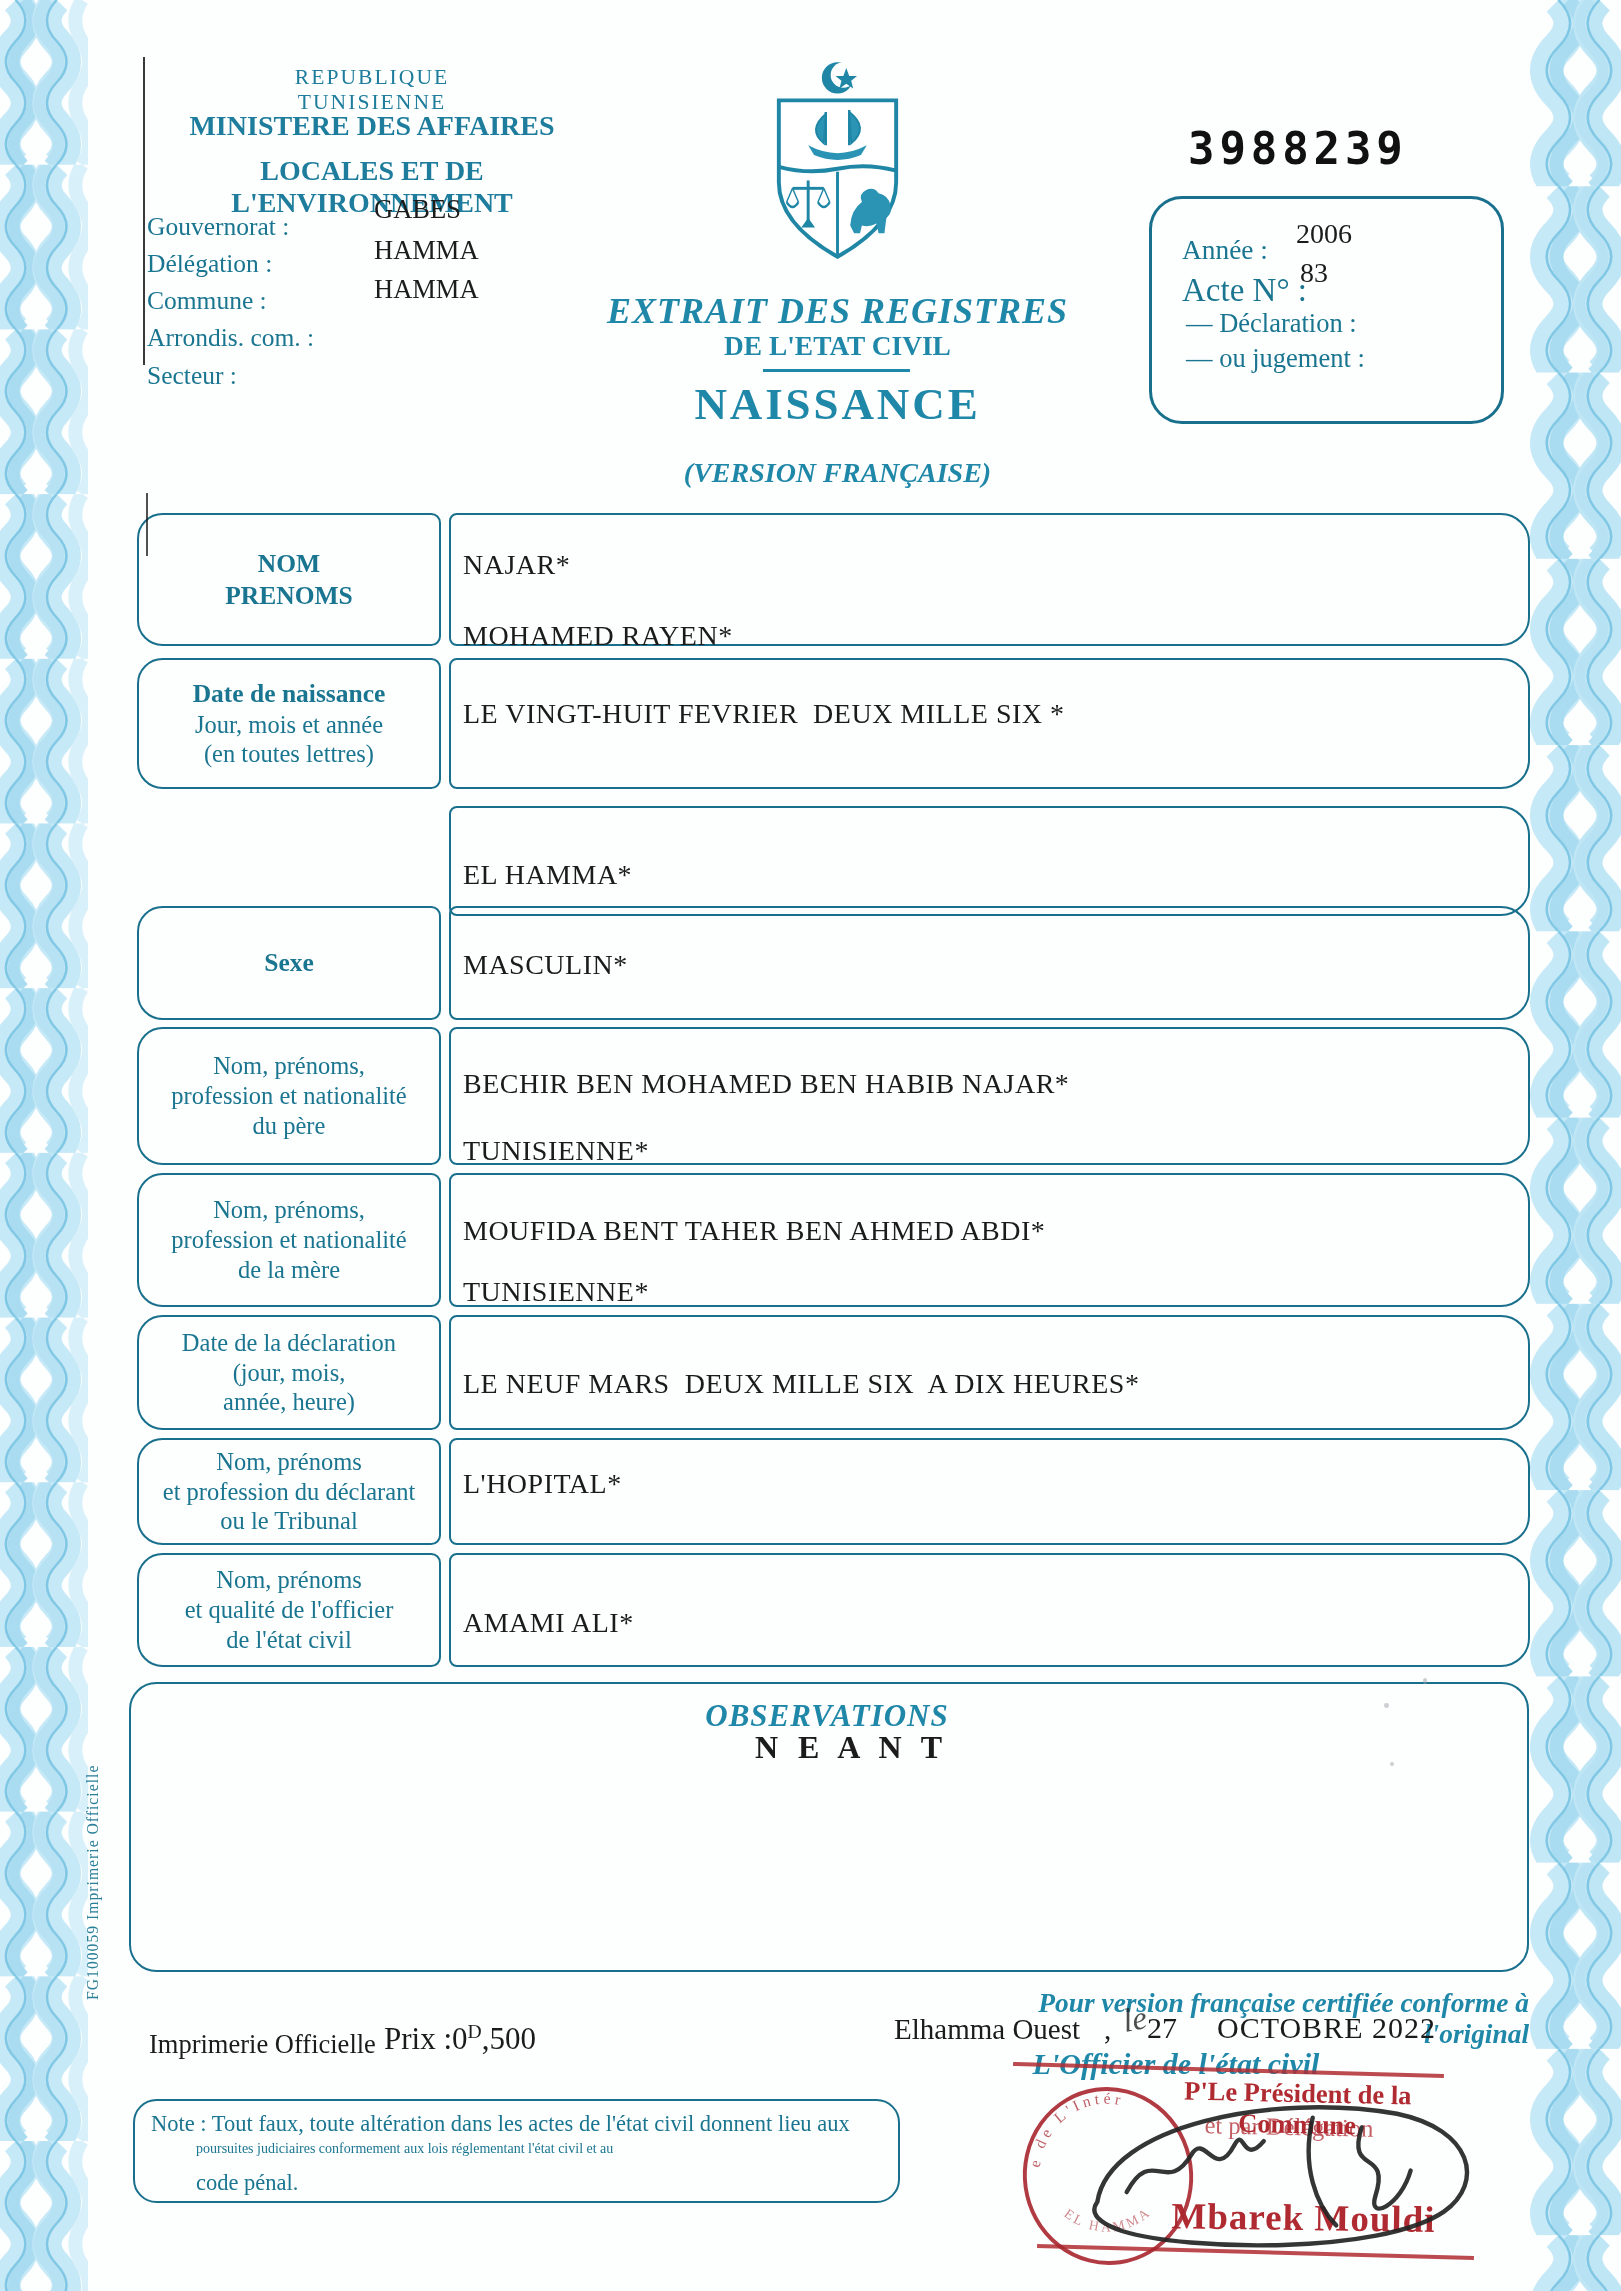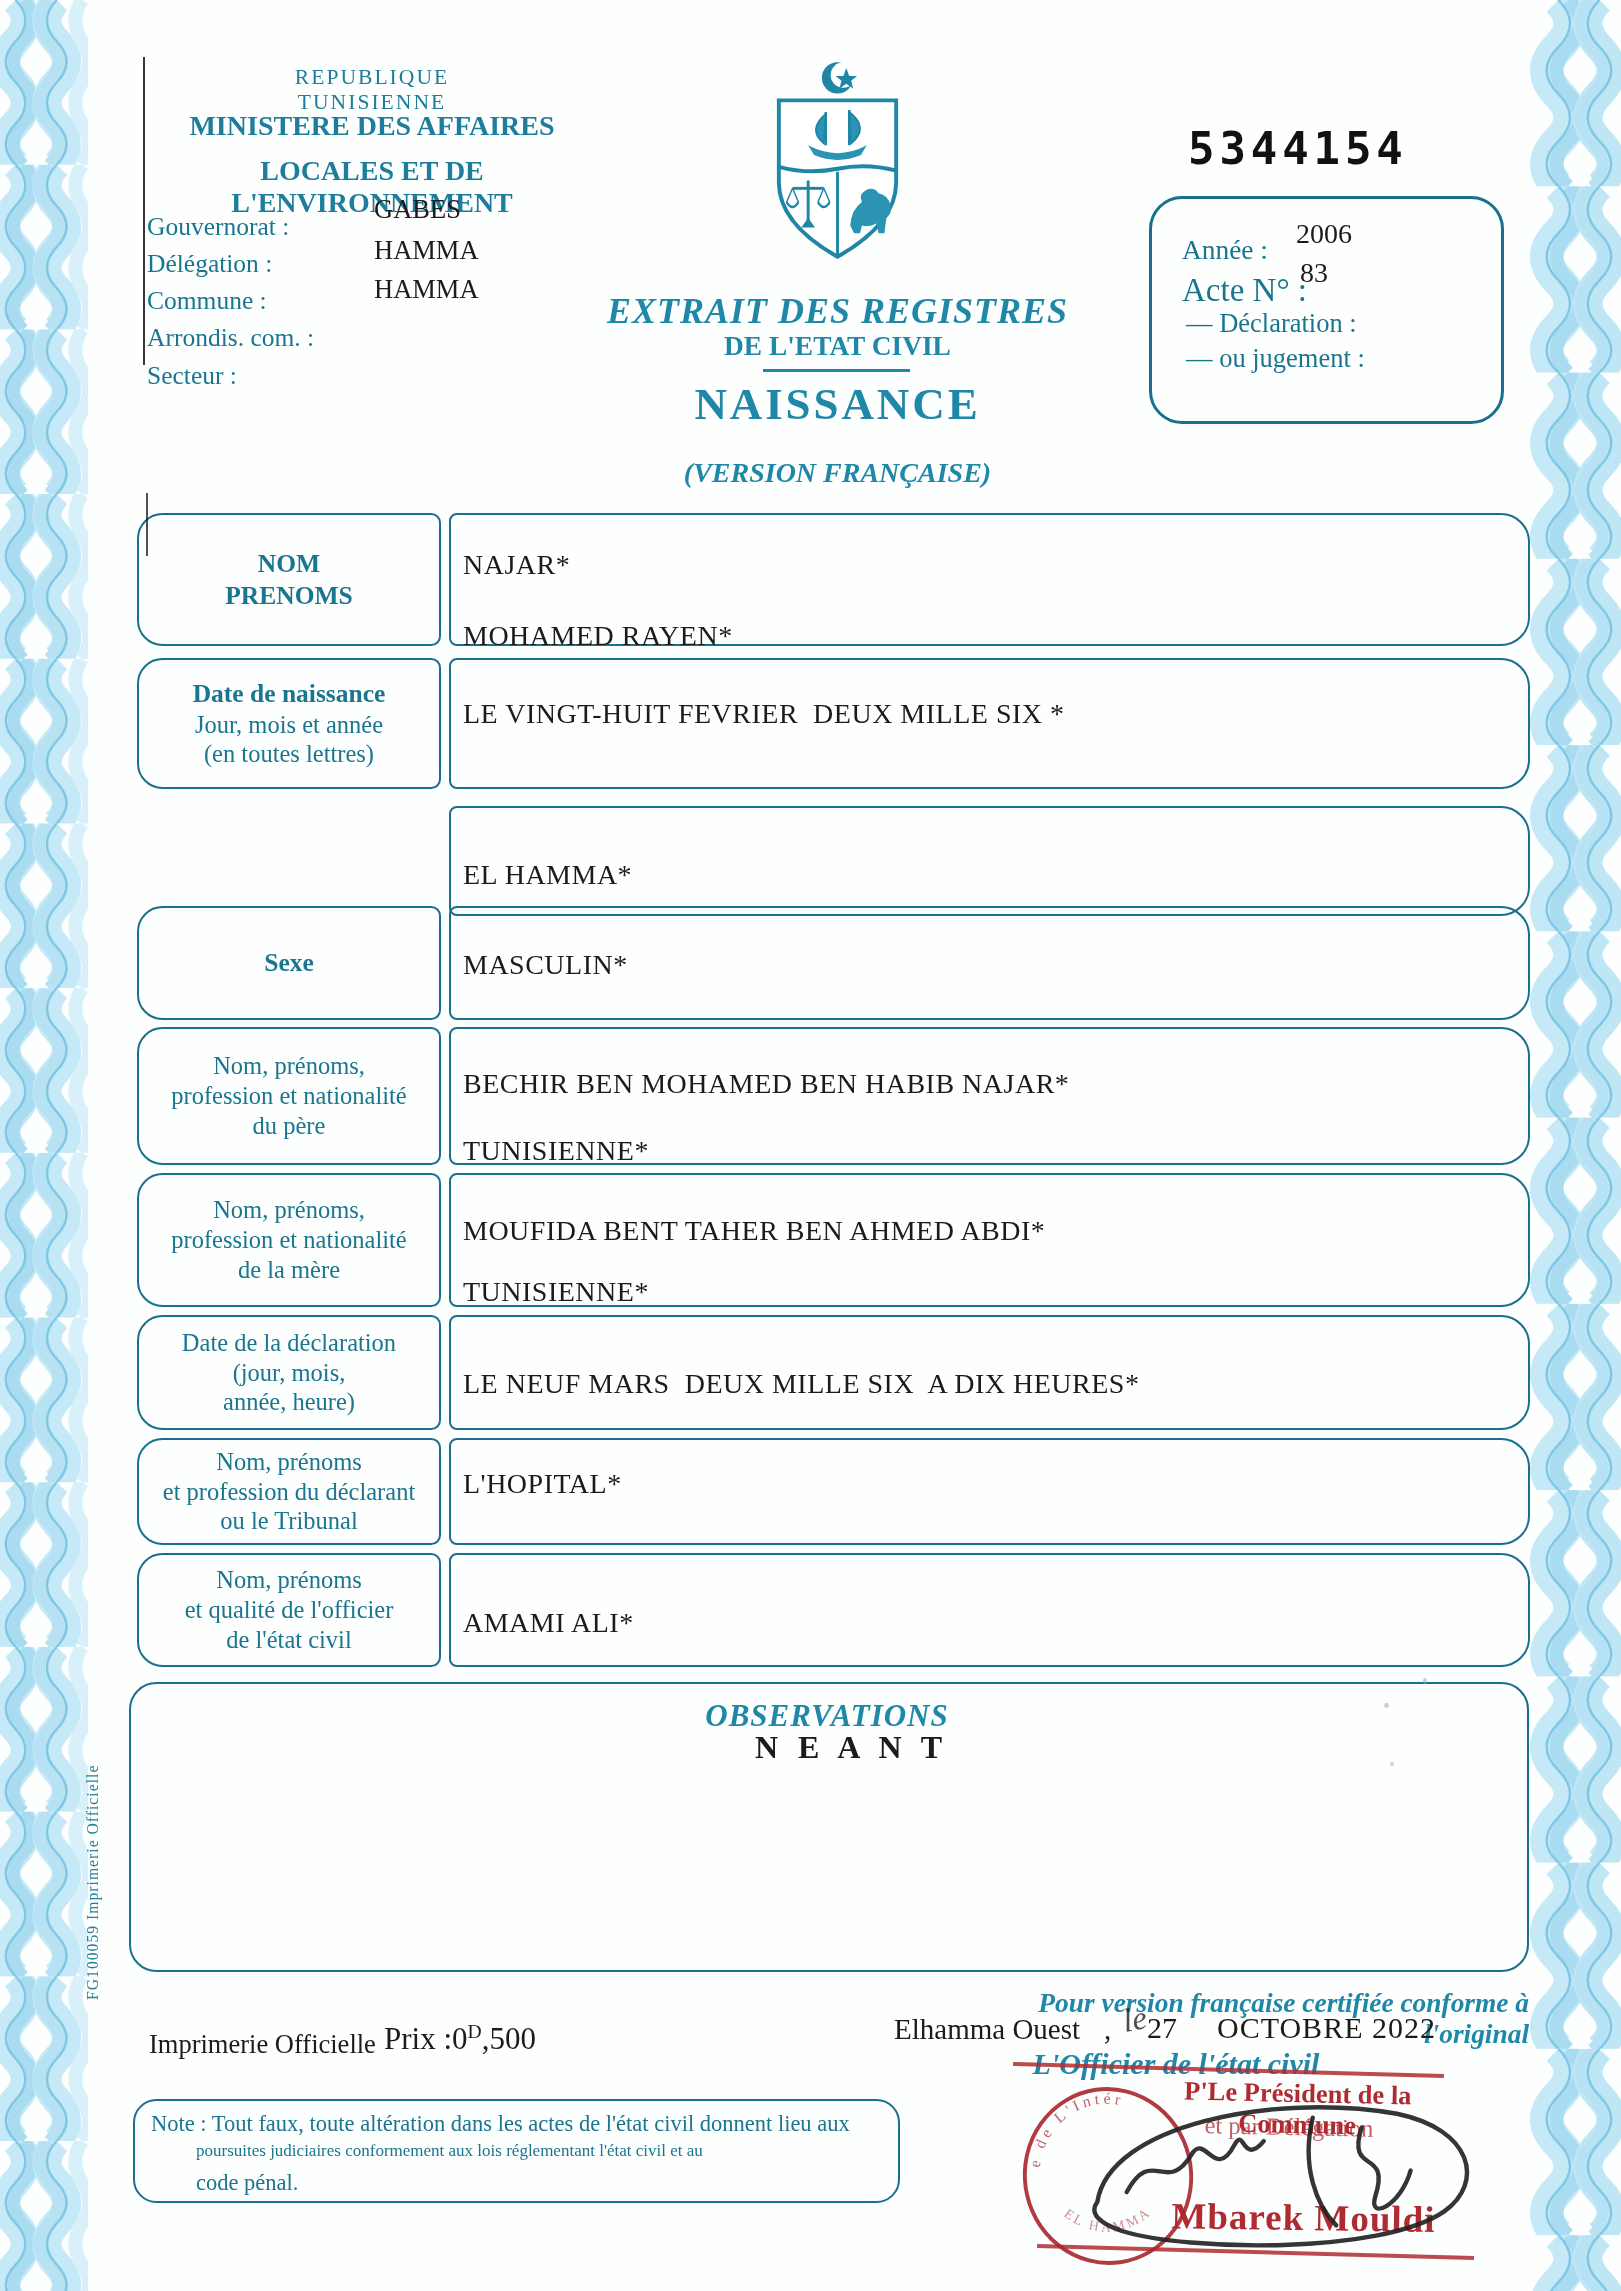--- a/index.html
+++ b/index.html
@@ -95,21 +95,21 @@
       <path d="M37,130 V176" stroke-width="3"></path>
       <path d="M21,138 H53" stroke-width="3"></path>
       <path d="M15,152 Q21,162 27,152 M47,152 Q53,162 59,152" stroke-width="2.5"></path>
       <path d="M21,138 L15,152 M27,152 L21,138 M53,138 L47,152 M59,152 L53,138" stroke-width="1.5"></path>
       <path d="M30,178 H44 L37,168 Z" fill="#1f86a6" stroke="none"></path>
 
       <path d="M80,176 q1,-16 12,-24 q-4,-8 4,-12 q8,-4 13,3 q10,2 12,12 q2,9 -4,13 l-2,16 h-6 l-2,-10 q-8,4 -15,2 l-2,8 h-6 z" fill="#2b93b4" stroke="none"></path>
     </g>
   </svg>
 
-  <div class="ser">5344154</div>
+  <div class="ser">3988239</div>
 
   <div class="abs" style="left:1149px;top:196px;width:349px;height:222px;border:3.4px solid #19708c;border-radius:33px;z-index:3;"></div>
   <div class="abs teal" style="left:1182px;top:235px;font-size:27.4px;z-index:4;">Année :</div>
   <div class="abs" style="left:1296px;top:218px;font-size:28px;color:#1b1b1b;z-index:4;">2006</div>
   <div class="abs teal" style="left:1182px;top:272px;font-size:33px;z-index:4;">Acte N° :</div>
   <div class="abs" style="left:1300px;top:257px;font-size:28px;color:#1b1b1b;z-index:4;">83</div>
   <div class="abs teal" style="left:1186px;top:308px;font-size:26.5px;z-index:4;">— Déclaration :</div>
   <div class="abs teal" style="left:1186px;top:343px;font-size:26.5px;z-index:4;">— ou jugement :</div>
 
   <div class="abs" style="left:568px;top:290px;width:539px;text-align:center;font-size:36px;font-weight:bold;color:#1f87a8;letter-spacing:1px;font-style:italic;">EXTRAIT DES REGISTRES</div>
@@ -204,21 +204,21 @@
   <div class="abs" style="left:894px;top:2013px;font-size:29px;color:#1b1b1b;">Elhamma Ouest</div>
   <div class="abs" style="left:1104px;top:2013px;font-size:29px;color:#1b1b1b;">,</div>
   <div class="hand" style="left:1123px;top:2001px;">le</div>
   <div class="abs" style="left:1147px;top:2011px;font-size:30px;color:#1b1b1b;">27</div>
   <div class="abs" style="left:1217px;top:2011px;font-size:30px;color:#1b1b1b;letter-spacing:1px;">OCTOBRE 2022</div>
 
   <div class="abs" style="left:980px;top:2047px;width:392px;text-align:center;font-size:30px;font-weight:bold;font-style:italic;color:#1f87a8;">L'Officier de l'état civil</div>
 
   <div class="abs" style="left:133px;top:2099px;width:763px;height:100px;border:2.9px solid #19708c;border-radius:23.5px;z-index:3;"></div>
   <div class="abs teal" style="left:151px;top:2111px;font-size:22.5px;z-index:4;">Note : Tout faux, toute altération dans les actes de l'état civil donnent lieu aux</div>
-  <div class="abs teal" style="left:196px;top:2141px;font-size:17px;z-index:4;">poursuites judiciaires conformement aux lois réglementant l'état civil et au</div>
+  <div class="abs teal" style="left:196px;top:2141px;font-size:14px;z-index:4;">poursuites judiciaires conformement aux lois réglementant l'état civil et au</div>
   <div class="abs teal" style="left:196px;top:2170px;font-size:22.5px;z-index:4;">code pénal.</div>
 
   <div class="redline" style="left:1013px;top:2068px;width:431px;transform:rotate(1.6deg);"></div>
   <div class="redline" style="left:1037px;top:2250px;width:437px;transform:rotate(1.6deg);"></div>
 
   <div class="stamp-red" style="left:1125px;top:2078px;width:345px;font-size:26.5px;font-weight:bold;transform:rotate(1.2deg);">P'Le Président de la Commune</div>
   <div class="stamp-red" style="left:1147px;top:2113px;width:284px;font-size:24.5px;opacity:.75;transform:rotate(1.2deg);">et par Délégation</div>
   <div class="stamp-red" style="left:1137px;top:2196px;width:333px;font-size:37px;font-weight:bold;letter-spacing:1px;transform:rotate(.8deg);">Mbarek Mouldi</div>
 
   <svg class="abs" style="left:1019px;top:2084px;z-index:8;transform:rotate(-8deg);opacity:.9;" width="178" height="184" viewBox="0 0 182 188">

